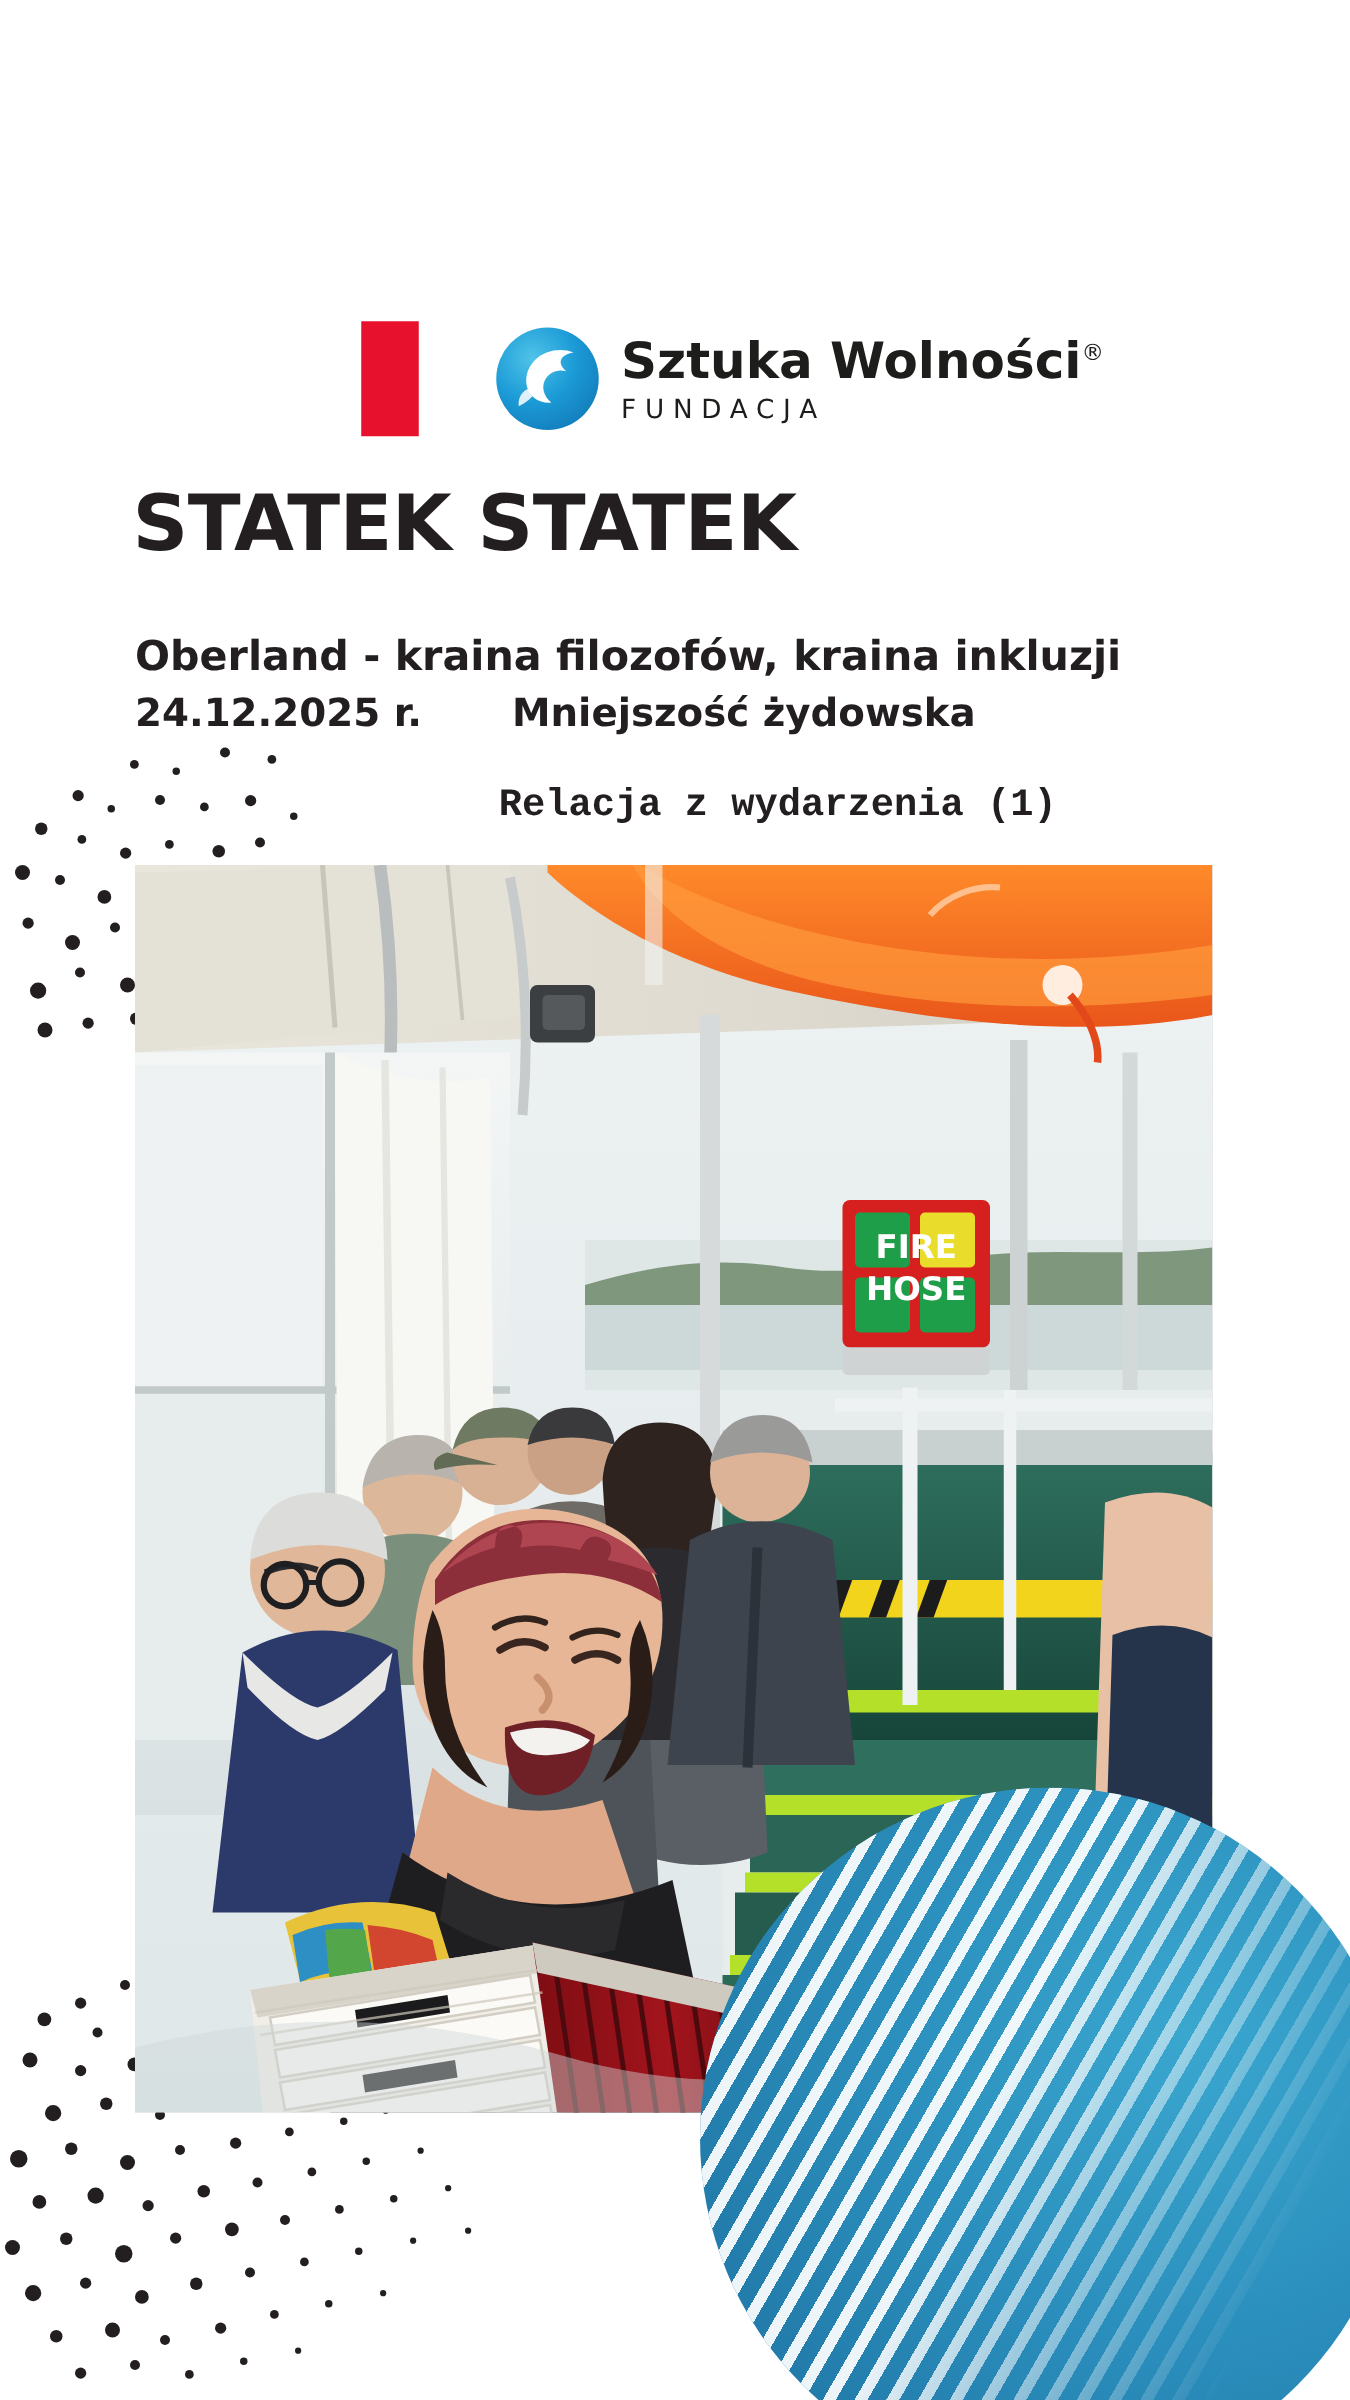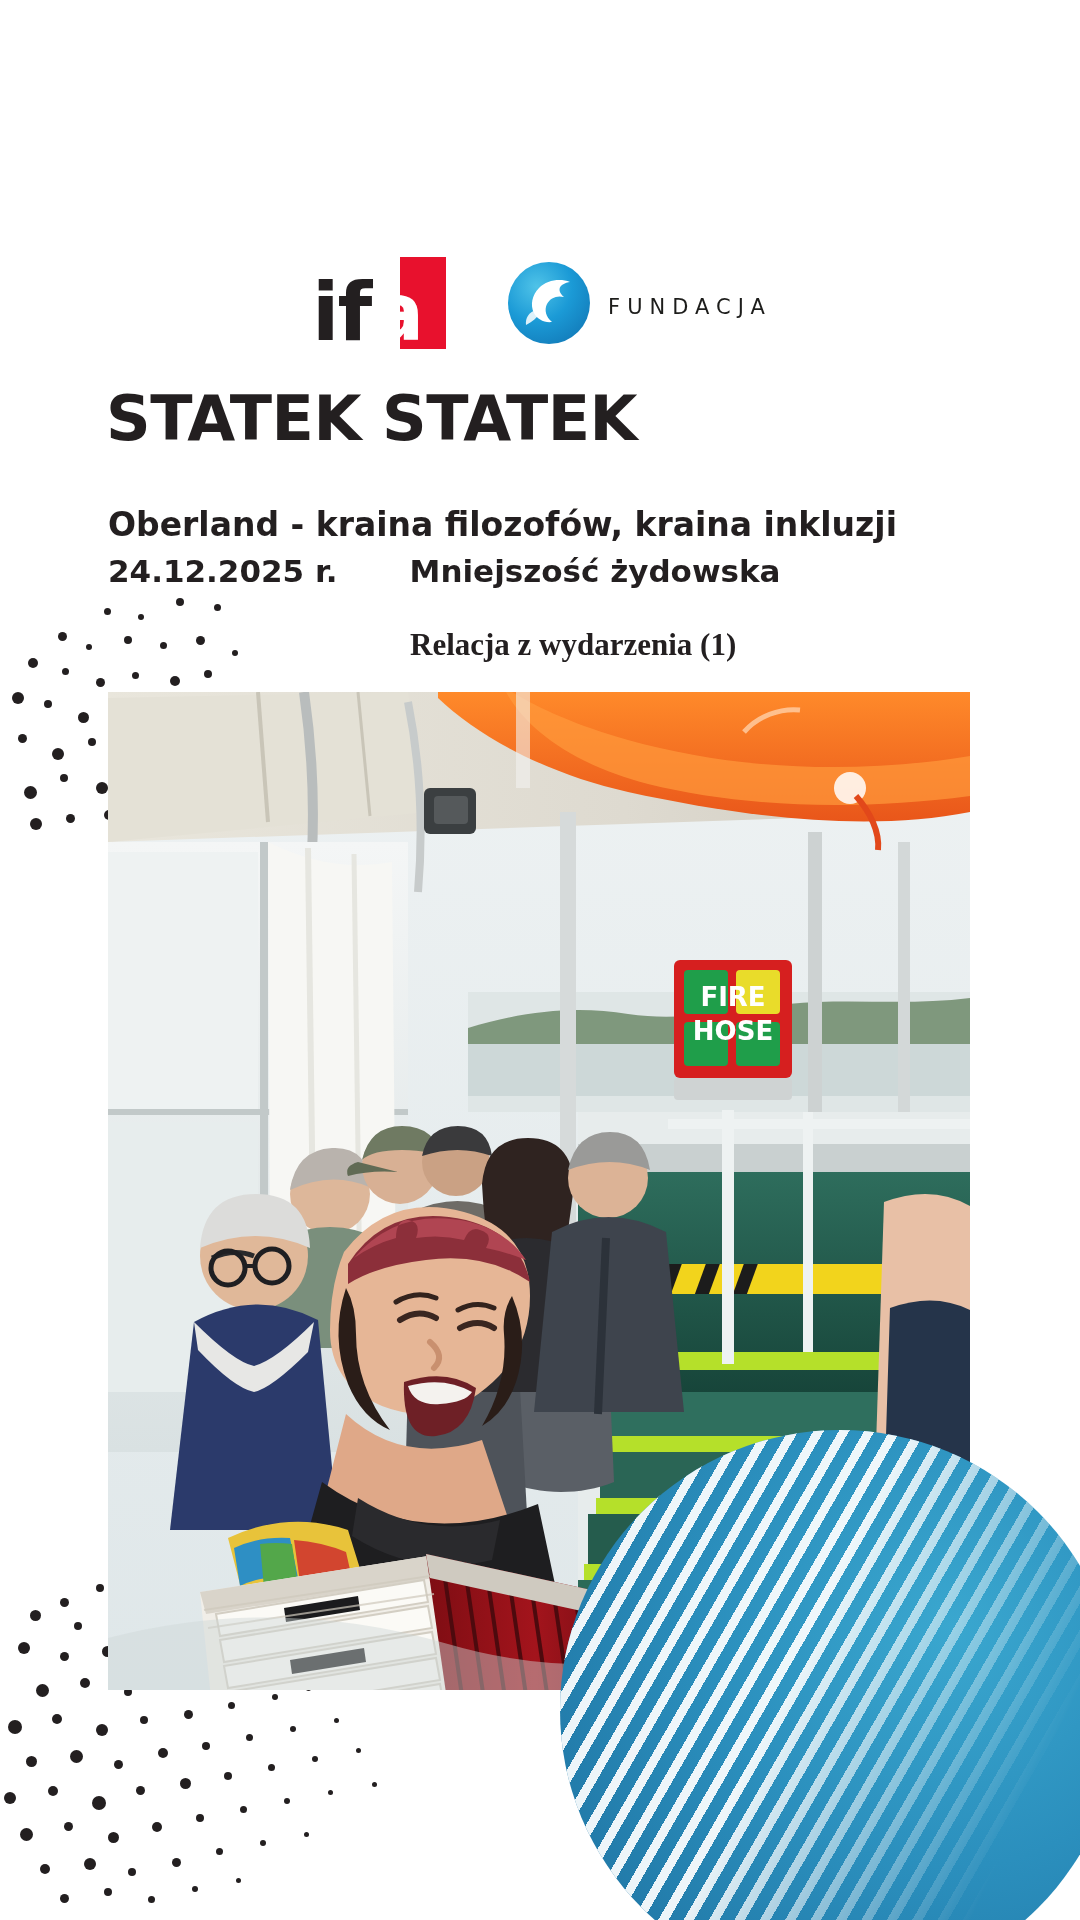--- a/index.html
+++ b/index.html
@@ -140,23 +140,23 @@
     font-family: "DejaVu Sans", sans-serif;
     font-weight: 700;
     font-size: 31px;
     color: #231f20;
     white-space: nowrap;
   }
   .sub2-row .date { display: inline-block; }
   .sub2-row .topic { display: inline-block; margin-left: 72px; }
   .sub3 {
     position: absolute;
-    left: 410px;
+    left: 399px;
     top: 627px;
-    font-family: Liberation Serif, serif;
+    font-family: Liberation Mono, monospace;
     font-weight: 700;
     font-size: 31px;
     color: #231f20;
     white-space: nowrap;
   }
 
   
   .dots {
     position: absolute;
     pointer-events: none;
@@ -210,31 +210,31 @@
     mask-image: linear-gradient(115deg, rgba(0,0,0,1) 0%, rgba(0,0,0,1) 42%, rgba(0,0,0,0) 78%);
   }
 </style>
 </head>
 <body>
 
 <div class="logo-row">
 
   <div class="ifa-logo">
     <div class="ifa-red"></div>
-    <div class="ifa-text">if<span class="wht">a</span></div>
   </div>
 
   <div class="sw-logo">
     <div class="sw-mark">
       <svg class="bird" viewBox="0 0 58 54" xmlns="http://www.w3.org/2000/svg" aria-hidden="true">
         <path d="M50 6 C40 2 27 4 19 12 C12 19 10 29 14 37 C17 43 24 47 32 46 C26 41 24 34 27 28 C30 22 37 19 44 21 C39 17 38 12 42 9 C45 7 48 6 50 6 Z" fill="#ffffff"></path>
         <path d="M16 34 C9 36 5 42 6 49 C12 46 17 42 20 37 Z" fill="#ffffff" opacity="0.85"></path>
       </svg>
     </div>
     <div class="sw-words">
+      <div class="sw-title"><span>Sztuka Wolności</span><span class="reg">®</span></div>
       <div class="sw-sub">FUNDACJA</div>
     </div>
   </div>
 
 </div>
 
 <div class="headline">STATEK STATEK</div>
 
 <div class="sub1">Oberland - kraina filozofów, kraina inkluzji</div>
 

